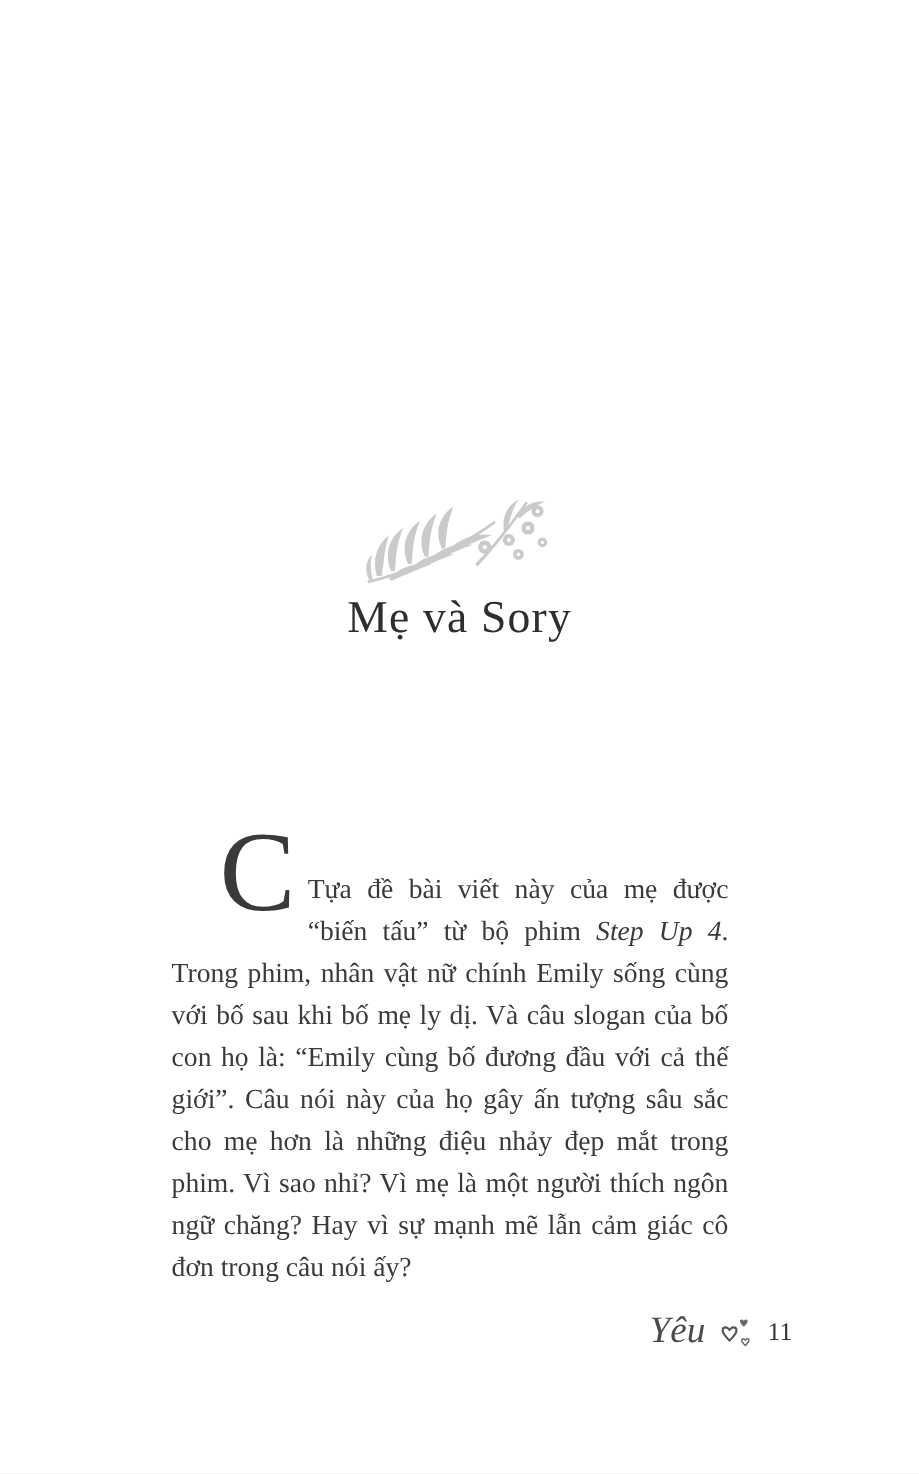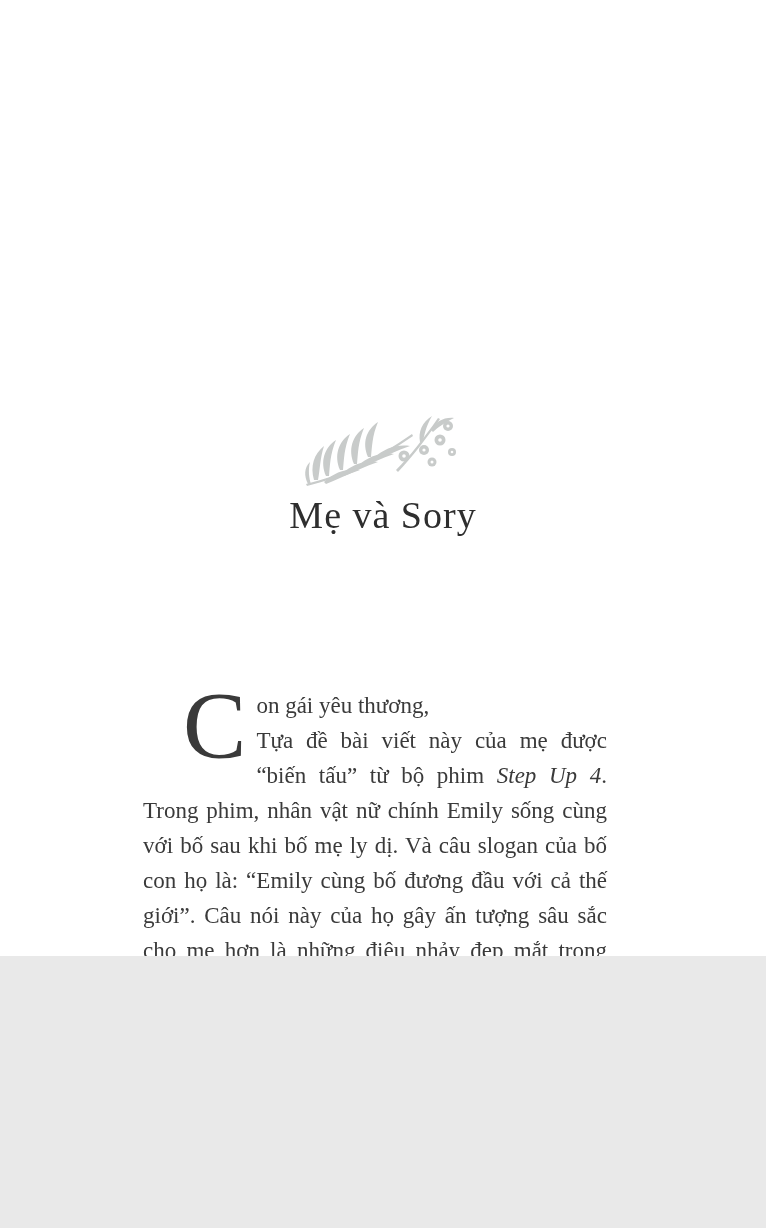--- a/index.html
+++ b/index.html
@@ -1,19 +1,19 @@
 <!DOCTYPE html>
 <html><head>
 <meta charset="utf-8">
 <style>
   html, body { margin: 0; padding: 0; background: #e9e9e9; }
   .page {
     position: relative;
     width: 766px;
-    height: 956px;
+    height: 1228px;
     margin: 0 auto;
     background: #ffffff;
     overflow: hidden;
     font-family: "Liberation Serif", serif;
     text-decoration: underline;
   }
 
   
   .ornament {
     position: absolute;
@@ -65,21 +65,21 @@
     line-height: 72px;
     height: 72px;
     margin: 2px 10px 0 40px;
     color: #3a3a3a;
   }
   .italic { font-style: italic; }
 
   
   .footer {
     position: absolute;
-    top: 1032px;
+    top: 1088px;
     right: 106px;
     display: flex;
     align-items: center;
     gap: 13px;
     color: #444444;
   }
   .footer-book-title {
     font-family: "Liberation Serif", serif;
     font-style: italic;
     font-size: 31px;
@@ -137,21 +137,21 @@
       </g>
     </svg>
   </span>
 
   <div class="title-block">
     <div class="title-line1">Mẹ và Sory</div>
   </div>
 
   <p class="body-text">
     <span class="dropcap">C</span>
-    <span>on gái yêu thương,</span><br>
+    <br>
     <span><span>Tựa đề bài viết này của mẹ được “biến tấu” từ bộ phim </span><span class="italic">Step Up 4</span><span>. Trong phim, nhân vật nữ chính Emily sống cùng với bố sau khi bố mẹ ly dị. Và câu slogan của bố con họ là: “Emily cùng bố đương đầu với cả thế giới”. Câu nói này của họ gây ấn tượng sâu sắc cho mẹ hơn là những điệu nhảy đẹp mắt trong phim. Vì sao nhỉ? Vì mẹ là một người thích ngôn ngữ chăng? Hay vì sự mạnh mẽ lẫn cảm giác cô đơn trong câu nói ấy?</span></span>
   </p>
 
   <div class="footer">
     <span class="footer-book-title">Yêu</span>
     <span class="footer-hearts">
       <svg viewBox="0 0 26 26" width="26" height="26" xmlns="http://www.w3.org/2000/svg">
 
         <path d="M12,21 C5,14 2,10 2,6.5 C2,4 4,2 6.5,2 C8.5,2 10,3 12,5.5 C14,3 15.5,2 17.5,2 C20,2 22,4 22,6.5 C22,10 19,14 12,21 Z" transform="translate(0,7) scale(0.58)" fill="none" stroke="#555555" stroke-width="3"></path>
 

